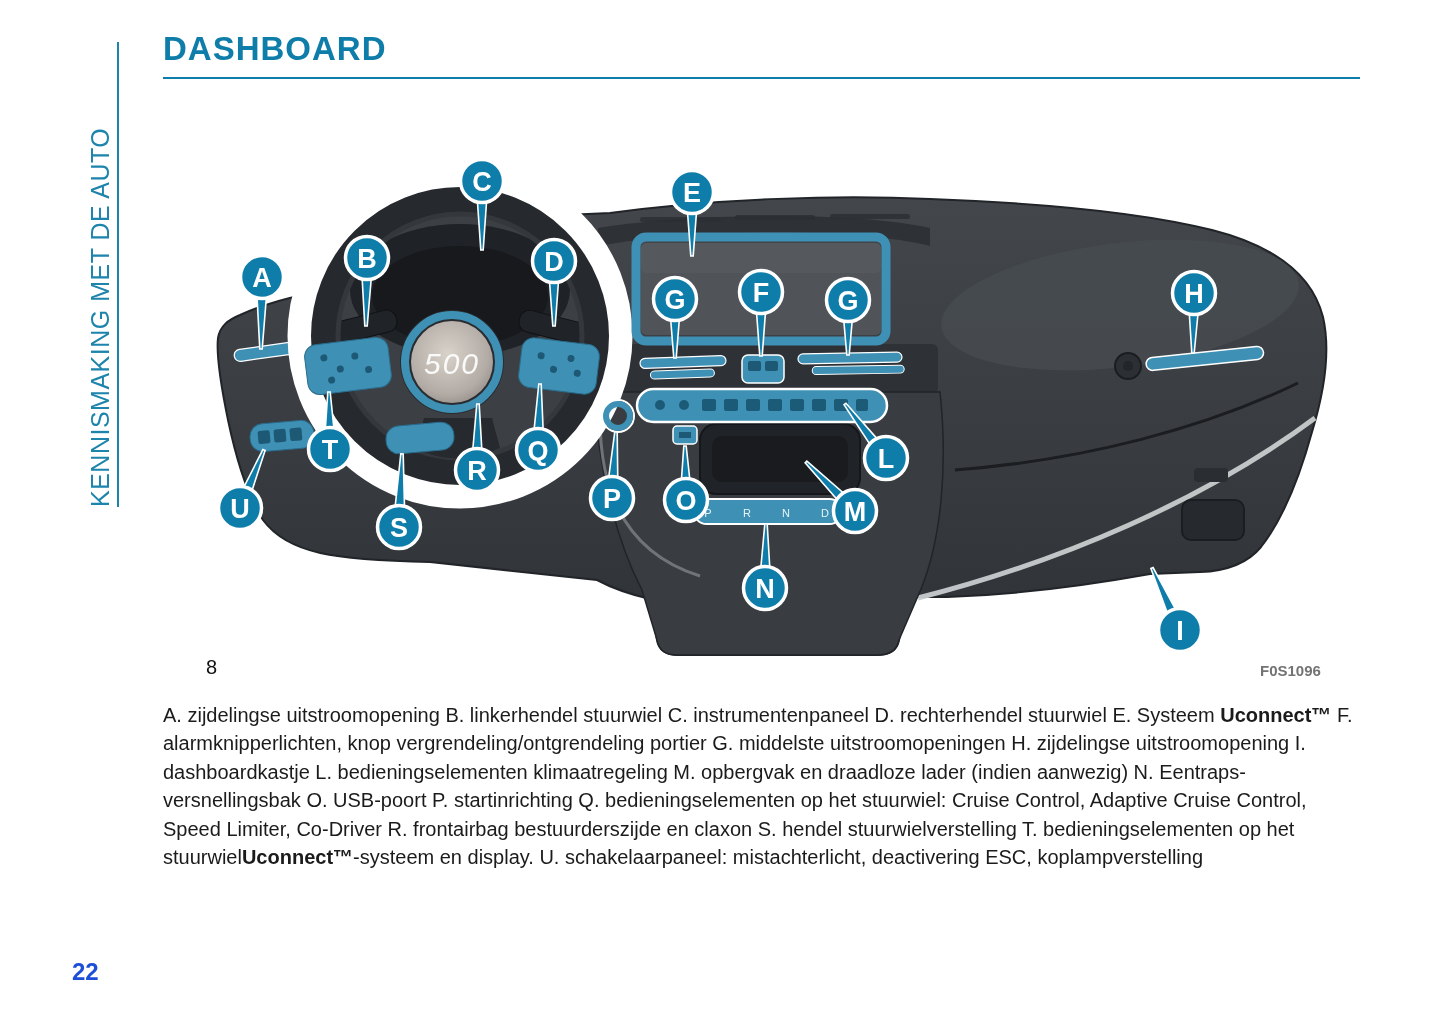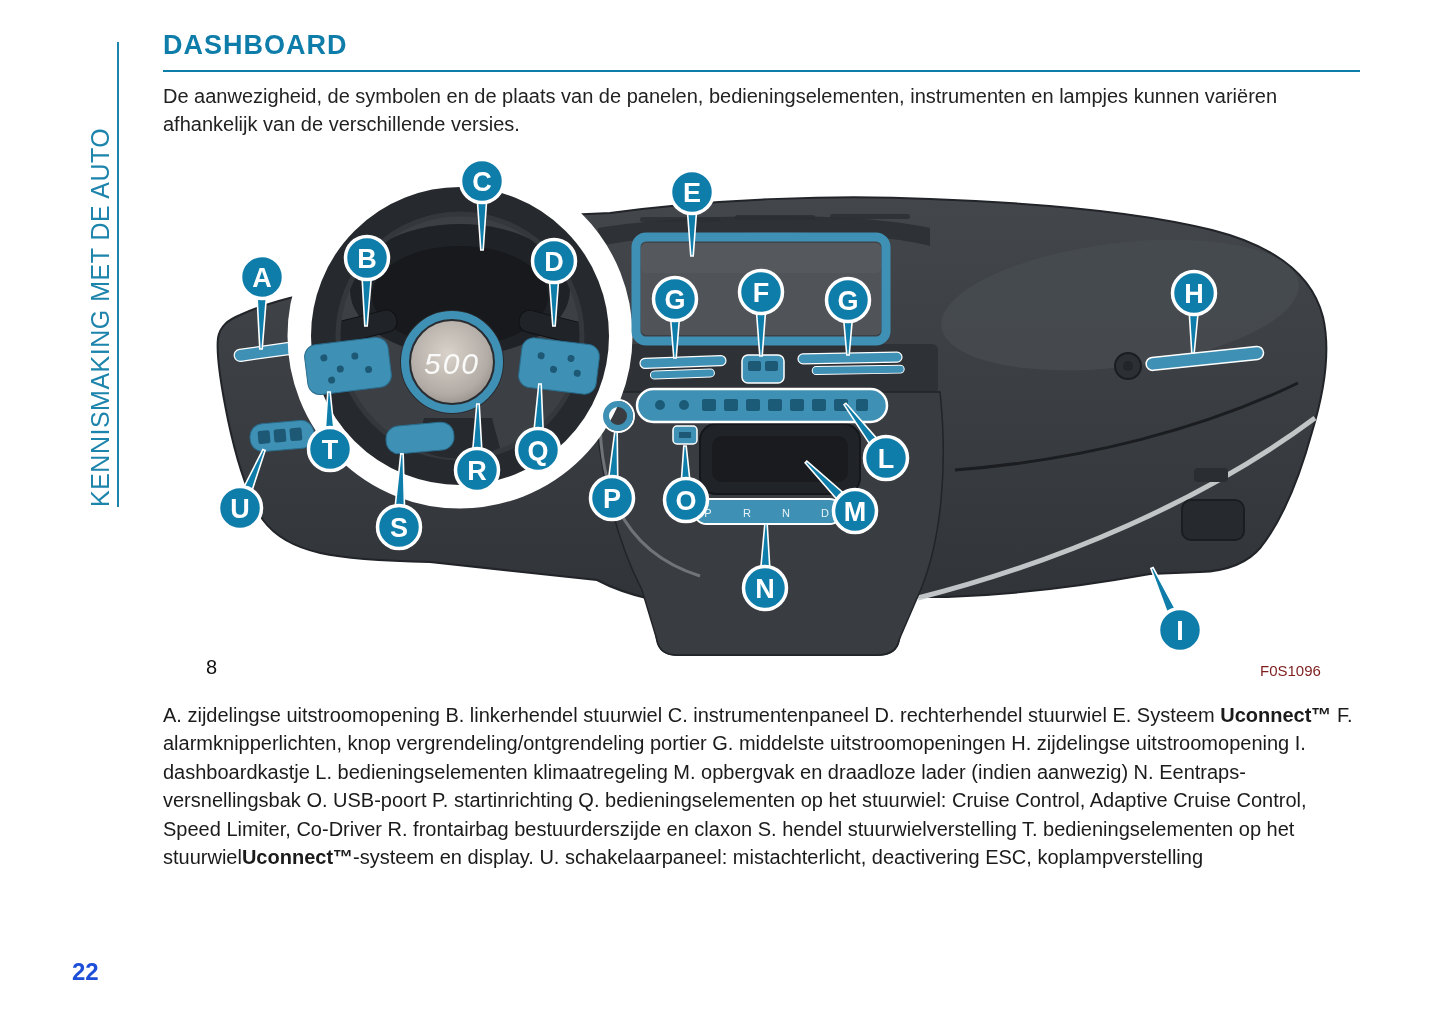--- a/index.html
+++ b/index.html
@@ -12,32 +12,32 @@
     transform:rotate(-90deg); transform-origin:0 0;
     white-space:nowrap; font-size:25px; letter-spacing:0.5px;
     color:#1d84ac;
   }
   .sidebar-rule{
     position:absolute; left:117px; top:42px; width:2px; height:465px;
     background:#1d84ac;
   }
   .title{
     position:absolute; left:163px; top:30px; width:1197px;
-    font-size:27px; font-weight:bold; letter-spacing:1px;
+    font-size:33px; font-weight:bold; letter-spacing:1px;
     color:#0f7da9; padding-bottom:9px; border-bottom:2px solid #0f7da9;
   }
   .intro{
     position:absolute; left:163px; top:82px; width:1170px;
     font-size:20px; line-height:28px; color:#222;
   }
   .fig-num{
     position:absolute; left:206px; top:656px; font-size:20px; color:#111;
   }
   .fig-code{
-    position:absolute; left:1260px; top:662px; font-size:15px; font-weight:400; color:#7f1d1d;
+    position:absolute; left:1260px; top:662px; font-size:15px; font-weight:700; color:#737373;
   }
   .legend{
     position:absolute; left:163px; top:701px; width:1195px;
     font-size:20px; line-height:28.4px; color:#1b1b1b;
   }
   .legend .b{font-weight:bold;margin-top:32px;}
   .page-num{
     position:absolute; left:72px; top:958px; font-size:24px; font-weight:bold; color:#1d4ed8;
   }
   svg text{font-family:"Liberation Sans", sans-serif;}
@@ -45,21 +45,20 @@
 </head>
 <body>
 
 <div class="page">
 
   <div class="sidebar-label">KENNISMAKING MET DE AUTO</div>
   <div class="sidebar-rule"></div>
 
   <div class="title">DASHBOARD</div>
 
-  <div class="intro">De aanwezigheid, de symbolen en de plaats van de panelen, bedieningselementen, instrumenten en lampjes kunnen variëren afhankelijk van de verschillende versies.</div>
 
   <svg style="position:absolute;left:165px;top:145px;" width="1185" height="535" viewBox="165 145 1185 535">
     <defs>
       <radialGradient id="hubGrad" cx="45%" cy="40%" r="70%">
         <stop offset="0%" stop-color="#d9d2ca"></stop>
         <stop offset="70%" stop-color="#b3aca6"></stop>
         <stop offset="100%" stop-color="#8e8882"></stop>
       </radialGradient>
       <linearGradient id="dashGrad" x1="0" y1="0" x2="0" y2="1">
         <stop offset="0%" stop-color="#43474c"></stop>

